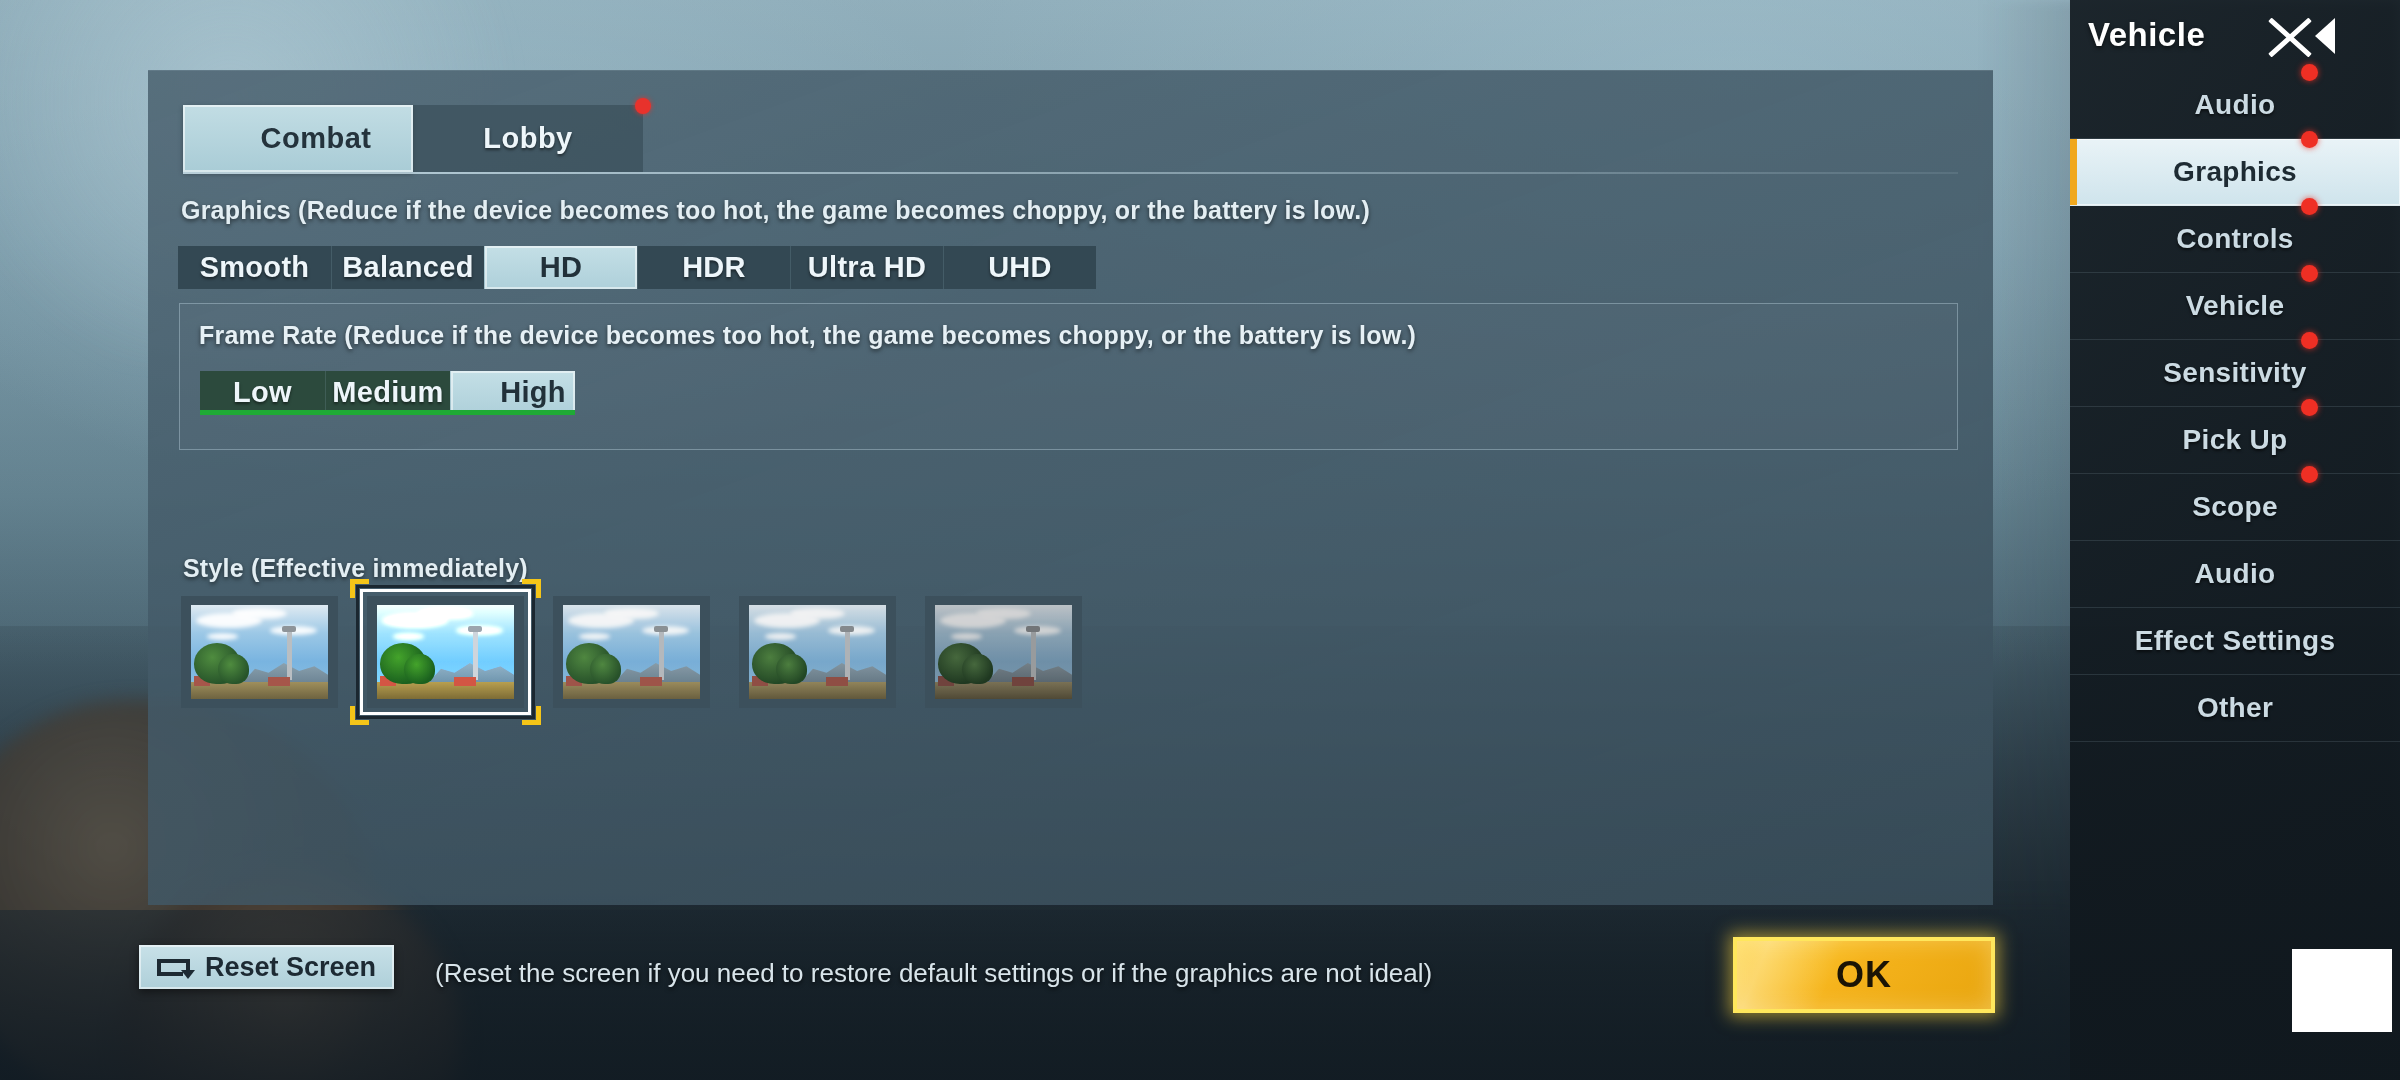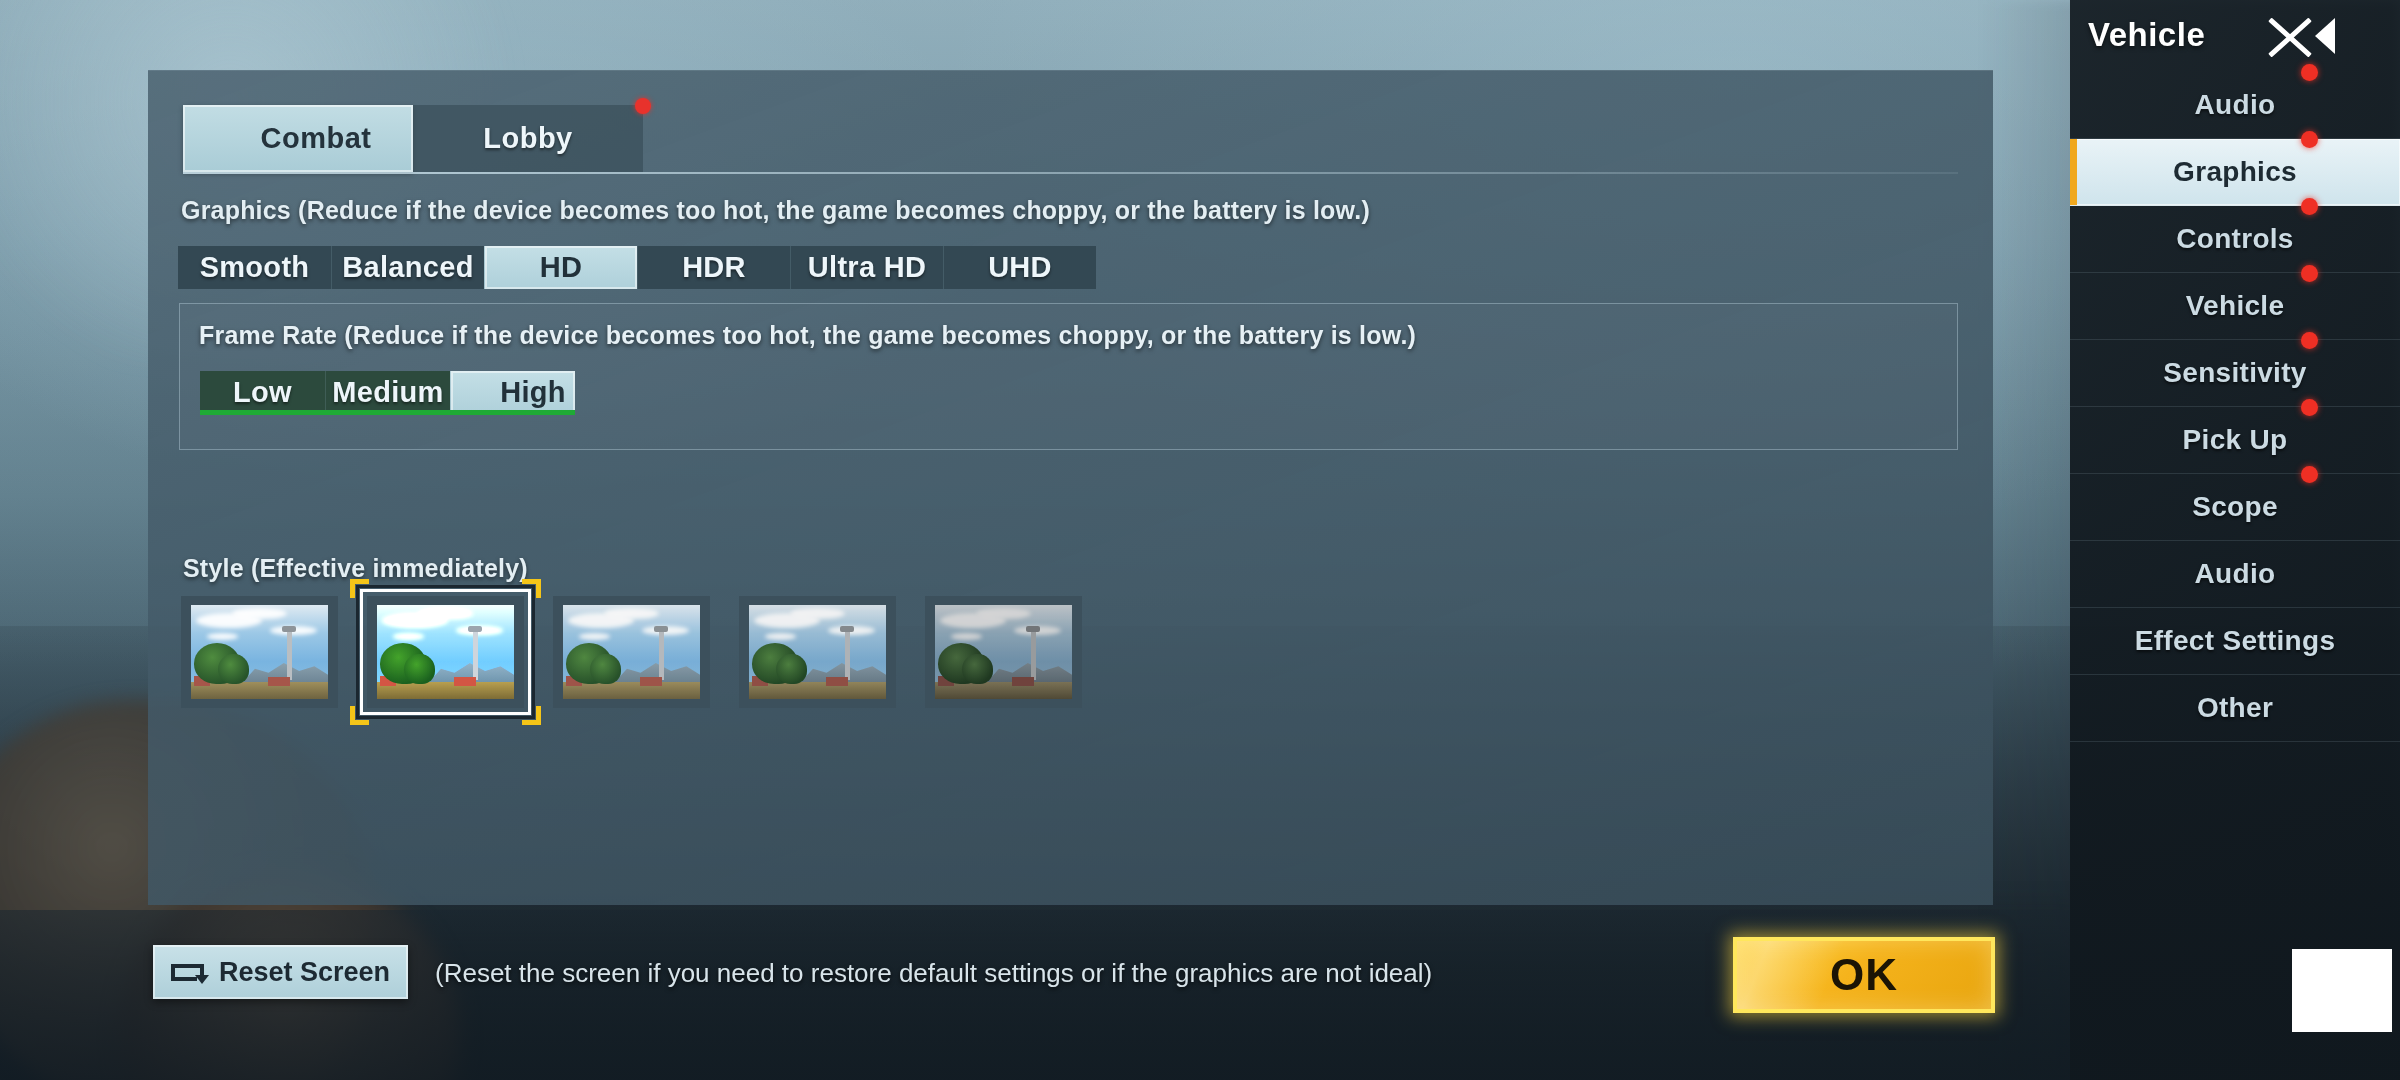--- a/index.html
+++ b/index.html
@@ -156,21 +156,21 @@
   .corner.bl { left:-17px; bottom:-17px; border-right:none; border-top:none; }
   .corner.br { right:-17px; bottom:-17px; border-left:none; border-top:none; }
 
   
   #bottom-bar {
     position:absolute; left:0; right:0; bottom:0; height:170px;
     background:linear-gradient(180deg, rgba(26,38,47,.55), rgba(18,28,36,.82));
     z-index:6;
   }
   #reset-btn {
-    position:absolute; left:153px; top:945px; width:255px; height:54px;
+    position:absolute; left:139px; top:945px; width:255px; height:44px;
     background:linear-gradient(180deg,#c8e1e8,#aecfd9);
     display:flex; align-items:center; justify-content:center; gap:14px;
     box-shadow:inset 0 0 0 2px rgba(255,255,255,.5), 0 3px 8px rgba(0,0,0,.45);
     z-index:8;
   }
   #reset-label { font-size:27px; font-weight:bold; color:#1d2a33; }
   .reset-icon { width:34px; height:24px; position:relative; }
   .reset-icon .box { position:absolute; left:0; top:4px; width:26px; height:17px;
     border:4px solid #1d2a33; border-right:none; }
   .reset-icon .arm { position:absolute; left:22px; top:4px; width:11px; height:4px; background:#1d2a33; }
@@ -189,21 +189,21 @@
     border:4px solid #ffe75c;
     box-shadow:0 0 16px 4px rgba(255,214,60,.55), inset 0 0 22px rgba(255,245,190,.35);
     display:flex; align-items:center; justify-content:center; z-index:8;
     overflow:hidden;
   }
   #ok-btn::before {
     content:""; position:absolute; left:-20%; top:-60%; width:55%; height:220%;
     background:linear-gradient(90deg, rgba(255,255,255,0), rgba(255,255,255,.30), rgba(255,255,255,0));
     transform:rotate(22deg);
   }
-  #ok-label { font-size:44px; font-weight:bold; color:#1b1405; letter-spacing:1px; position:relative; }
+  #ok-label { font-size:36px; font-weight:bold; color:#1b1405; letter-spacing:1px; position:relative; }
 
   
   #sidebar {
     position:absolute; right:0; top:0; width:330px; height:1080px;
     background:linear-gradient(180deg, rgba(20,28,34,.93), rgba(16,24,30,.95));
     z-index:10;
   }
   #sb-header { position:relative; height:72px; }
   #sb-title {
     position:absolute; left:18px; top:16px; font-size:33px; font-weight:bold;

